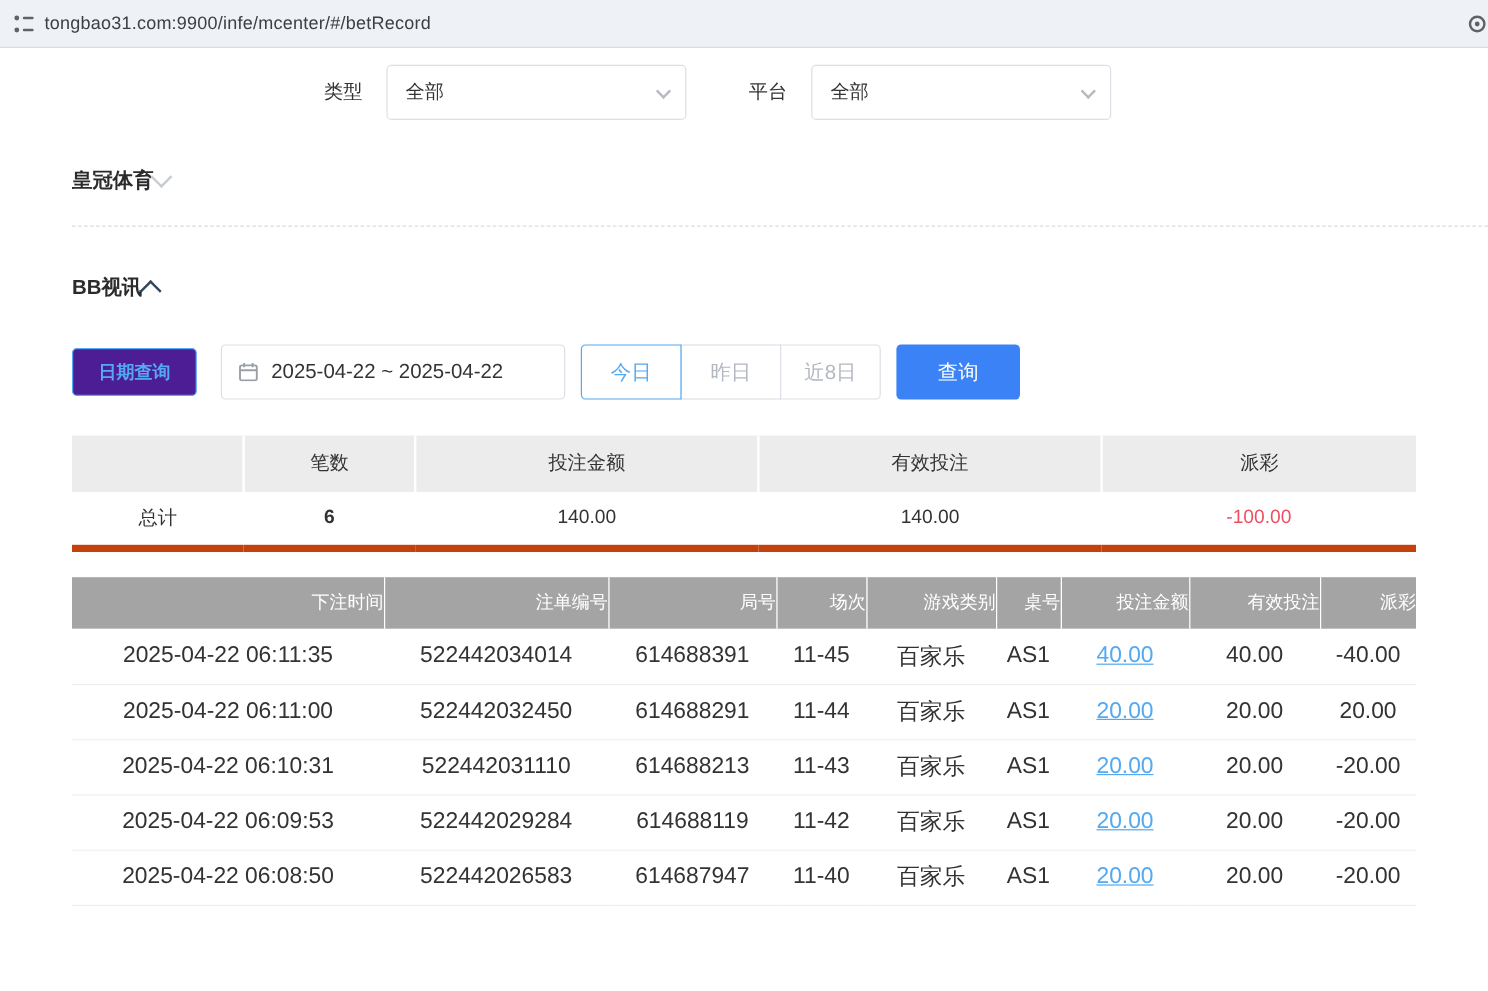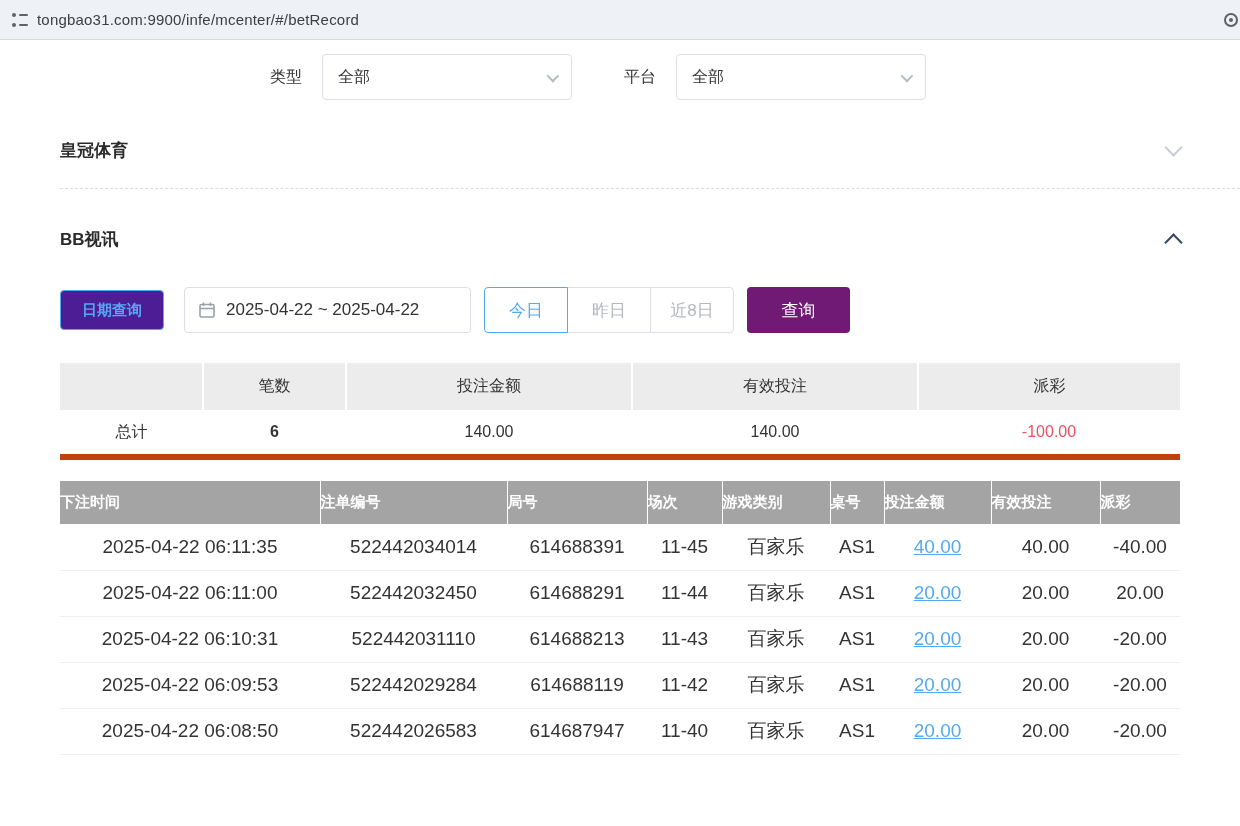--- a/index.html
+++ b/index.html
@@ -24,21 +24,21 @@
   .filter-row { display:flex; align-items:center; margin-left:210px; }
   .filter-label { font-size:16px; color:#333; margin-right:20px; }
   .select-box { width:250px; height:46px; border:1px solid #dcdfe6; border-radius:4px;
     background:#fff; display:flex; align-items:center; justify-content:space-between;
     padding:0 15px; cursor:pointer; }
   .select-value { font-size:16px; color:#333; }
   .caret-down { width:9px; height:9px; border-right:2px solid #b6bac2; border-bottom:2px solid #b6bac2;
     transform:rotate(45deg) translateY(-2px); }
   .filter-gap { width:52px; }
 
-  .section-row { display:flex; align-items:center; justify-content:space-between; height:52px; margin-top:24px; }
+  .section-row { display:flex; align-items:center; justify-content:flex-start; height:52px; margin-top:24px; }
   .section-title { font-size:17px; font-weight:700; color:#2b2b2b; }
   .chev { width:13px; height:13px; border-right:2px solid; border-bottom:2px solid; display:inline-block; }
   .chev.down { color:#c8cdd4; transform:rotate(45deg); margin-top:-6px; }
   .chev.up   { color:#33475c; transform:rotate(-135deg); margin-top:6px; }
 
   .dashed-sep { border-top:1px dashed #dcdcdc; margin:12px -60px 0 0; }
 
   
   .toolbar { display:flex; align-items:center; margin-top:22px; }
   .btn { border-radius:4px; background:#4c1d95; font-size:15px; cursor:pointer; display:flex; align-items:center; justify-content:center; }
@@ -46,34 +46,34 @@
   .mode-btn.active { border-color:#54a9f0; color:#54a9f0; font-weight:700; }
   .date-input { width:287px; height:46px; border:1px solid #dcdfe6; border-radius:4px;
     display:flex; align-items:center; padding:0 14px; cursor:pointer; }
   .date-text { font-size:17px; color:#333; margin-left:11px; }
   .quick-group { display:flex; margin-left:13px; }
   .quick-btn { width:84px; height:46px; border:1px solid #dcdfe6; background:#fff; color:#b3b8c0;
     font-size:17px; display:flex; align-items:center; justify-content:center; cursor:pointer; margin-left:-1px; }
   .quick-btn:first-child { border-radius:4px 0 0 4px; margin-left:0; }
   .quick-btn:last-child { border-radius:0 4px 4px 0; }
   .quick-btn.active { border-color:#54a9f0; color:#54a9f0; z-index:2; }
-  .search-btn { width:103px; height:46px; background:#701a75; color:#fff; border:none; font-size:17px; border-radius:4px; margin-left:13px; }
+  .search-btn { width:103px; height:46px; background:#3b82f6; color:#fff; border:none; font-size:17px; border-radius:4px; margin-left:13px; }
 
   
   table { border-collapse:collapse; width:1120px; table-layout:fixed; }
   .summary-tbl { margin-top:30px; }
   .summary-tbl th { background:#ececec; height:47px; font-size:16px; font-weight:400; color:#333; text-align:center; border-right:2px solid #fff; }
   .summary-tbl th:last-child { border-right:none; }
   .summary-tbl td { height:47px; text-align:center; font-size:16px; border-bottom:6px solid #c2410c; background:#fff; }
   .summary-count { font-weight:700; }
   .neg { color:#ef4f62; }
 
   
   .bet-tbl { margin-top:21px; }
-  .bet-tbl th { background:#a4a4a4; color:#fff; height:43px; font-size:15px; font-weight:700; text-align:left; border-right:1px solid #fff; }
+  .bet-tbl th { background:#a4a4a4; color:#fff; height:43px; font-size:15px; font-weight:400; text-align:right; border-right:1px solid #fff; }
   .bet-tbl th:last-child { border-right:none; }
   .bet-tbl td { height:46px; text-align:center; font-size:19px; color:#333; border-bottom:1px solid #efefef; background:#fff; }
   .amt-link { color:#54a9f0; text-decoration:underline; cursor:pointer; }
 </style>
 </head>
 <body>
 
 <div class="addr-bar">
   <span class="tab-search-ico">
     <span class="r">

